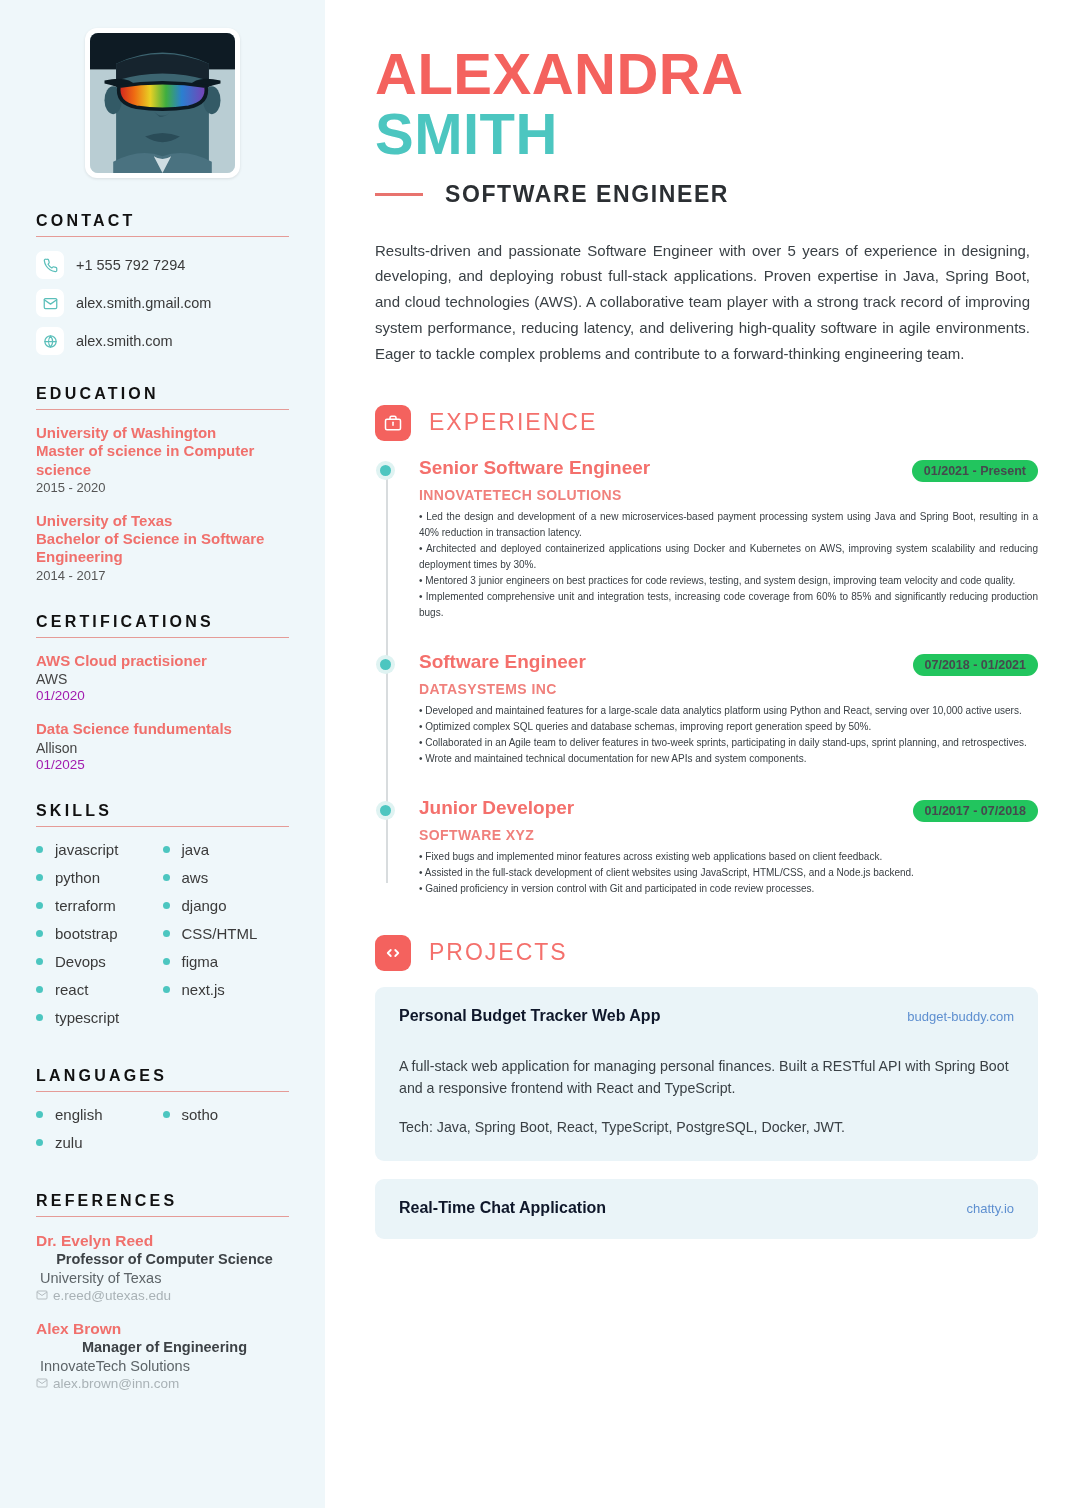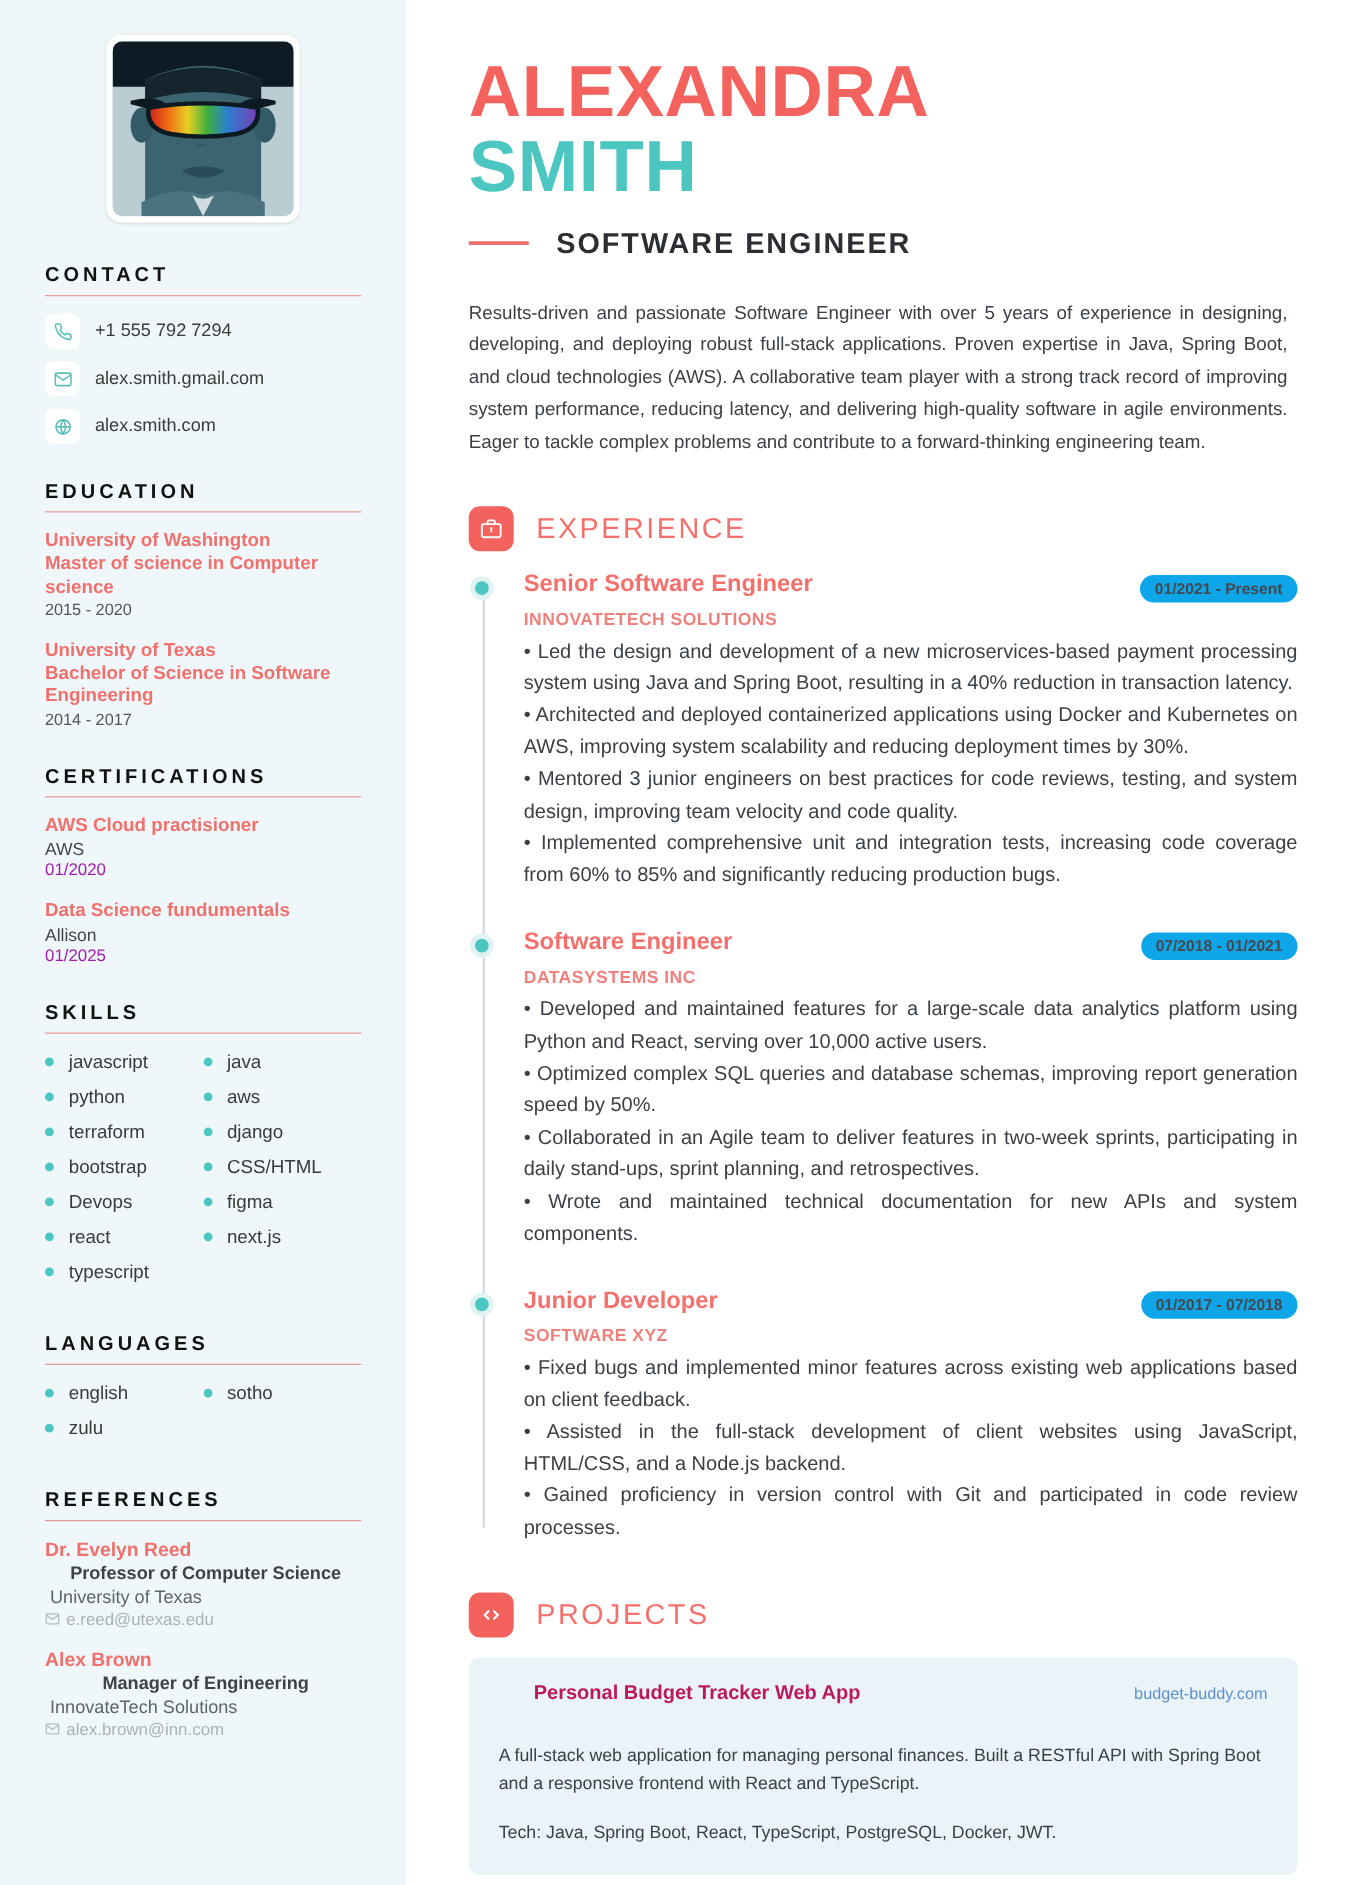--- a/index.html
+++ b/index.html
@@ -94,28 +94,28 @@
   .job { position:relative; margin-bottom:30px; }
   .job:before {
     content:""; position:absolute; left:-39px; top:8px;
     width:11px; height:11px; border-radius:50%;
     background:#4cc6c0; box-shadow:0 0 0 4px #dff3f2;
   }
   .job-top { display:flex; align-items:flex-start; justify-content:space-between; }
   .job-title { font-size:19px; font-weight:bold; color:#f4706c; line-height:1.2; }
   .job-date {
     font-size:12.5px; font-weight:bold; color:#45494d;
-    background:#0ea5e9; border-radius:11px; padding:4px 12px; white-space:nowrap; margin-top:3px;
+    background:#22c55e; border-radius:11px; padding:4px 12px; white-space:nowrap; margin-top:3px;
   }
   .job-co { font-size:14px; font-weight:bold; letter-spacing:.4px; color:#f0807c; margin:5px 0 6px 0; }
-  .bullet { font-size:16px; line-height:1.6; color:#3a4045; text-align:justify; }
+  .bullet { font-size:10px; line-height:1.6; color:#3a4045; text-align:justify; }
 
   .proj-card { background:#eaf4f8; border-radius:9px; padding:20px 24px 22px 24px; margin-bottom:18px; }
   .proj-top { display:flex; align-items:baseline; justify-content:space-between; }
-  .proj-name { font-size:16px; font-weight:bold; color:#be185d;margin-left:28px; }
+  .proj-name { font-size:16px; font-weight:bold; color:#0f172a; }
   .proj-link { font-size:13px; color:#5e8fd0; }
   .proj-desc { font-size:14.2px; line-height:1.6; color:#3a4045; margin-top:30px; }
   .proj-tech { font-size:14.2px; line-height:1.6; color:#3a4045; margin-top:16px; }
 </style>
 </head>
 <body>
 
 <div class="page">
 
   <aside class="sidebar">

